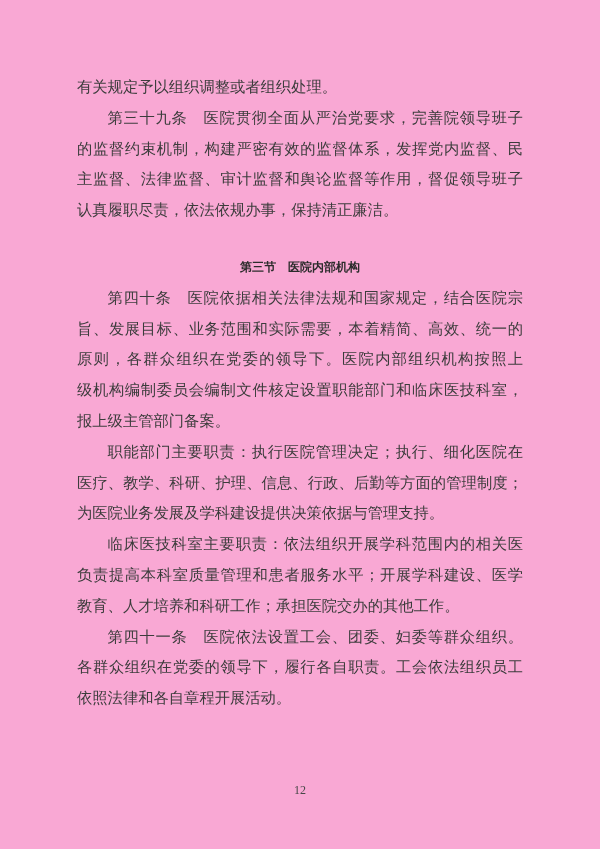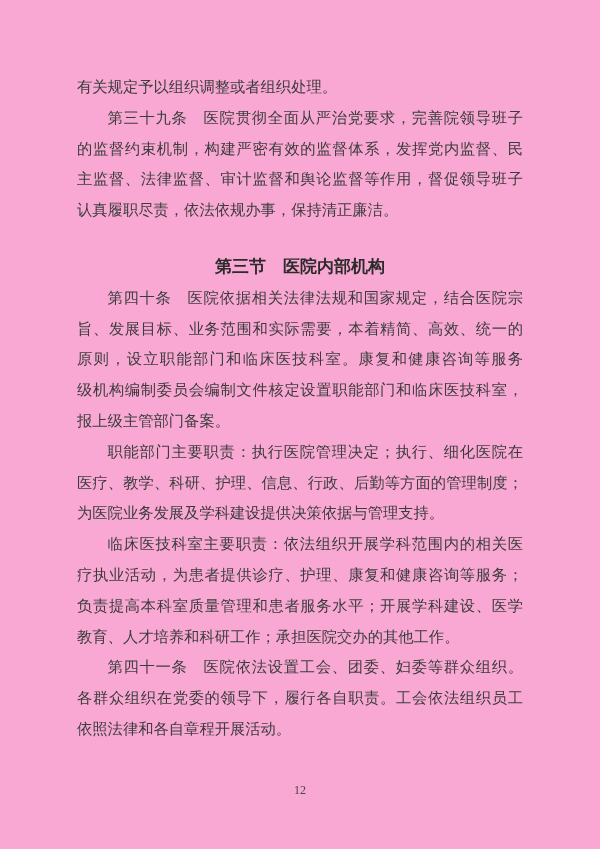--- a/index.html
+++ b/index.html
@@ -40,21 +40,21 @@
   
   .end {
     text-align: left;
   }
   
   .indent {
     text-indent: 2em;
   }
   .heading {
     margin: 26px 0 0 0;
-    font-size: 17px;
+    font-size: 12px;
     font-weight: bold;
     text-align: center;
     text-align-last: center;
     line-height: 30.8px;
     color: #2b2b2b;
     text-indent: 0;
     font-family: Liberation Serif, serif;
   }
   .page-number {
     position: absolute;
@@ -75,28 +75,27 @@
     <div class="line end">有关规定予以组织调整或者组织处理。</div>
     <div class="line full indent">第三十九条　医院贯彻全面从严治党要求，完善院领导班子</div>
     <div class="line full">的监督约束机制，构建严密有效的监督体系，发挥党内监督、民</div>
     <div class="line full">主监督、法律监督、审计监督和舆论监督等作用，督促领导班子</div>
     <div class="line end">认真履职尽责，依法依规办事，保持清正廉洁。</div>
 
     <div class="line heading">第三节　医院内部机构</div>
 
     <div class="line full indent">第四十条　医院依据相关法律法规和国家规定，结合医院宗</div>
     <div class="line full">旨、发展目标、业务范围和实际需要，本着精简、高效、统一的</div>
-    <div class="line full">原则，设立职能部门和临床医技科室。康复和健康咨询等服务</div>
+    <div class="line full">原则，各群众组织在党委的领导下。医院内部组织机构按照上</div>
     <div class="line full">级机构编制委员会编制文件核定设置职能部门和临床医技科室，</div>
     <div class="line end">报上级主管部门备案。</div>
     <div class="line full indent">职能部门主要职责：执行医院管理决定；执行、细化医院在</div>
     <div class="line full">医疗、教学、科研、护理、信息、行政、后勤等方面的管理制度；</div>
     <div class="line end">为医院业务发展及学科建设提供决策依据与管理支持。</div>
     <div class="line full indent">临床医技科室主要职责：依法组织开展学科范围内的相关医</div>
-    <div class="line full">疗执业活动，为患者提供诊疗、护理、康复和健康咨询等服务；</div>
     <div class="line full">负责提高本科室质量管理和患者服务水平；开展学科建设、医学</div>
     <div class="line end">教育、人才培养和科研工作；承担医院交办的其他工作。</div>
     <div class="line full indent">第四十一条　医院依法设置工会、团委、妇委等群众组织。</div>
     <div class="line full">各群众组织在党委的领导下，履行各自职责。工会依法组织员工</div>
     <div class="line end">依照法律和各自章程开展活动。</div>
   </div>
 
   <div class="page-number">12</div>
 </div>
 

